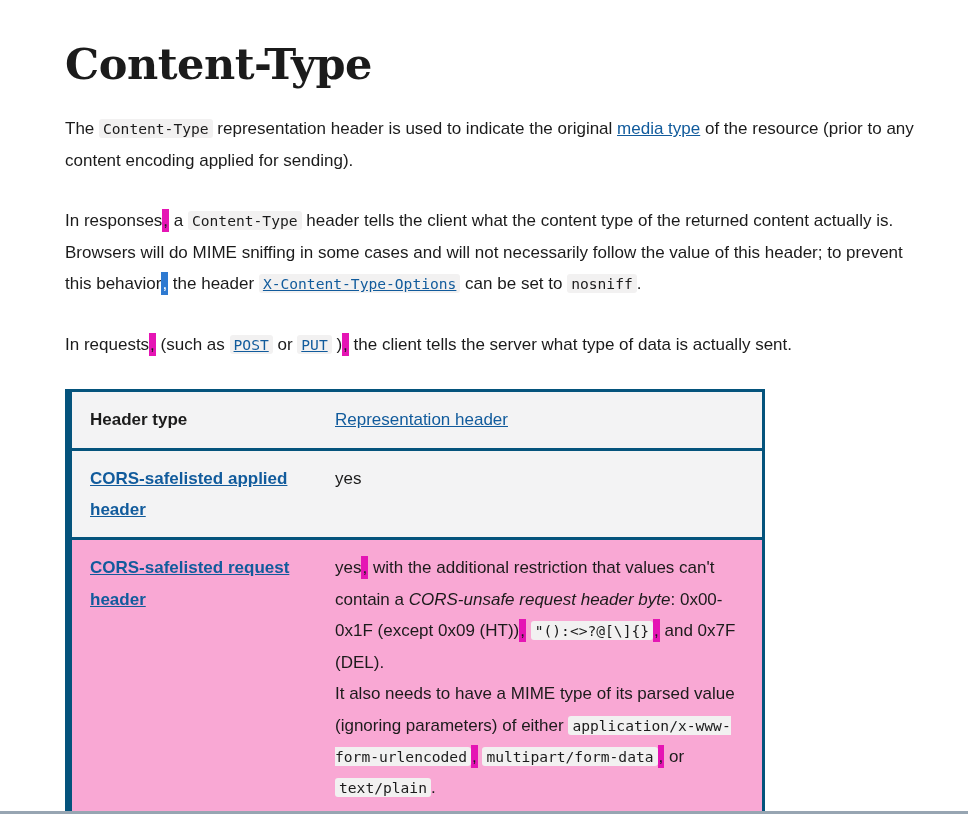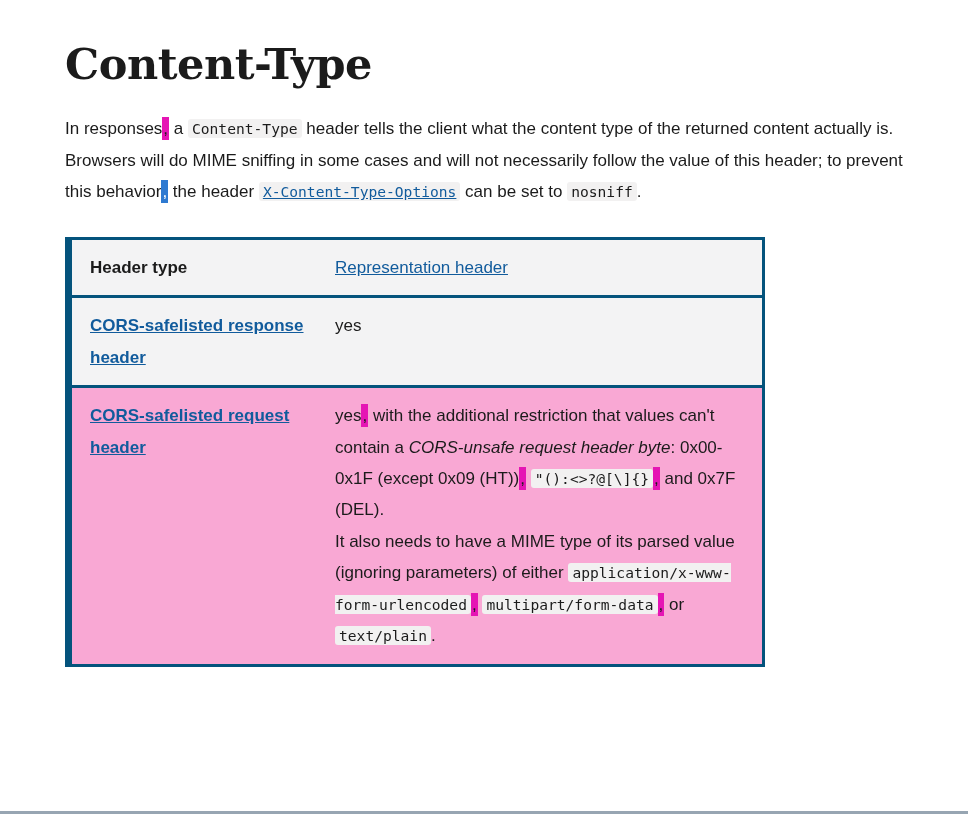--- a/index.html
+++ b/index.html
@@ -99,30 +99,32 @@
     height: 3px;
     background: var(--divider-color, #97a5b2);
   }
 </style>
 </head>
 <body>
 
 <div class="page">
   <h1 class="page-title">Content-Type</h1>
   <div class="prose">
+      <p>The <code>Content-Type</code> representation header is used to indicate the original <a class="txt-link" href="#">media type</a> of the resource (prior to any content encoding applied for sending).</p>
       <p>In responses<mark class="hl">,</mark> a <code>Content-Type</code> header tells the client what the content type of the returned content actually is. Browsers will do MIME sniffing in some cases and will not necessarily follow the value of this header; to prevent this behavior<mark class="hl hl-active">,</mark> the header <a class="code-link" href="#"><code>X-Content-Type-Options</code></a> can be set to <code>nosniff</code>.</p>
+      <p>In requests<mark class="hl">,</mark> (such as <a class="code-link" href="#"><code>POST</code></a> or <a class="code-link" href="#"><code>PUT</code></a> )<mark class="hl">,</mark> the client tells the server what type of data is actually sent.</p>
     </div>
   <table class="properties">
     <tbody>
         <tr>
           <th><span>Header type</span></th>
           <td><a class="txt-link" href="#">Representation header</a></td>
         </tr>
         <tr>
-          <th><a class="th-link" href="#">CORS-safelisted response header</a></th>
+          <th><a class="th-link" href="#">CORS-safelisted applied header</a></th>
           <td>yes</td>
         </tr>
         <tr>
           <th><a class="th-link" href="#">CORS-safelisted request header</a></th>
           <td>yes<mark class="hl">,</mark> with the additional restriction that values can't contain a <em>CORS-unsafe request header byte</em>: 0x00-0x1F (except 0x09 (HT))<mark class="hl">,</mark> <code>"():&lt;&gt;?@[\]{}</code><mark class="hl">,</mark> and 0x7F (DEL).<br>It also needs to have a MIME type of its parsed value (ignoring parameters) of either <code>application/x-www-form-urlencoded</code><mark class="hl">,</mark> <code>multipart/form-data</code><mark class="hl">,</mark> or <code>text/plain</code>.</td>
         </tr>
       </tbody>
   </table>
   <div class="bottom-divider"></div>
 </div>

